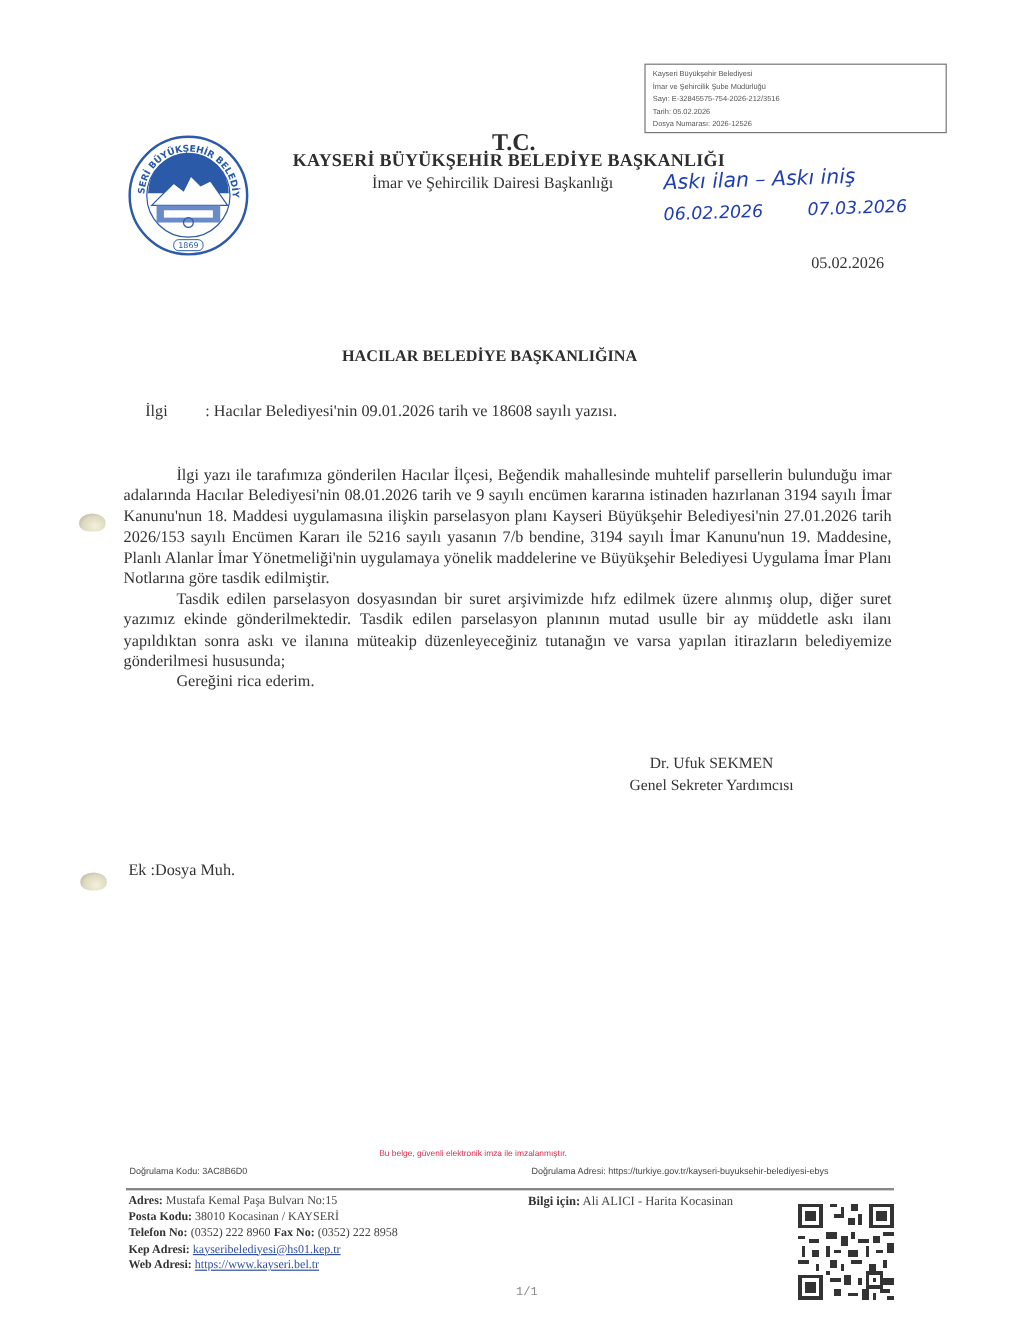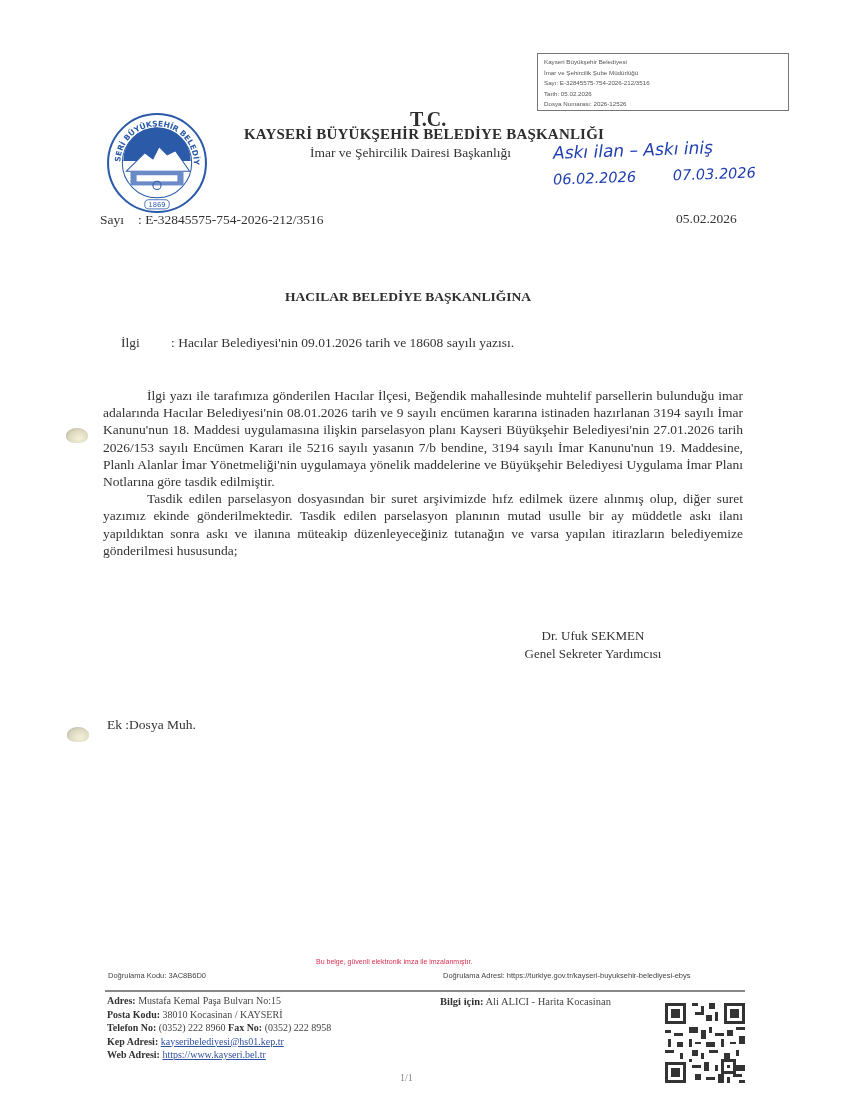--- a/index.html
+++ b/index.html
@@ -43,21 +43,21 @@
   .vaddr { left: 443px; top: 971px; font-family: "Liberation Sans", sans-serif; font-size: 7.5px; color: #444; }
   .hr { left: 105px; top: 990px; width: 640px; height: 1.5px; background: #888; }
 
   .contact { left: 107px; top: 994px; font-size: 10px; line-height: 13.5px; color: #444; }
   .contact b { color: #333; }
   .contact .link { color: #3050a0; text-decoration: underline; }
   .info { left: 440px; top: 996px; font-size: 10.5px; color: #444; }
   .info b { color: #333; }
 
   .qr { left: 662px; top: 1000px; width: 86px; height: 86px; }
-  .page { left: 400px; top: 1072px; font-size: 10px; color: #888; }
+  .page { left: 430px; top: 1072px; font-size: 10px; color: #888; font-family: Liberation Mono, monospace; }
 </style>
 </head>
 <body>
 
 <div class="abs stamp">
   <div>Kayseri Büyükşehir Belediyesi</div>
   <div>İmar ve Şehircilik Şube Müdürlüğü</div>
   <div>Sayı: E-32845575-754-2026-212/3516</div>
   <div>Tarih: 05.02.2026</div>
   <div>Dosya Numarası: 2026-12526</div>
@@ -82,33 +82,33 @@
 </svg>
 
 <div class="abs tc">T.C.</div>
 <div class="abs org">KAYSERİ BÜYÜKŞEHİR BELEDİYE BAŞKANLIĞI</div>
 <div class="abs dept">İmar ve Şehircilik Dairesi Başkanlığı</div>
 
 <div class="abs hand hand1">Askı ilan  –  Askı iniş</div>
 <div class="abs hand hand2" style="white-space: pre;">06.02.2026        07.03.2026</div>
 
 <div class="abs meta">
-  <div><span class="lbl">Sayı</span><span>: E-32845575-754-2026-212/3516</span></div>
 </div>
 <div class="abs date">05.02.2026</div>
 
 <div class="abs addressee">HACILAR BELEDİYE BAŞKANLIĞINA</div>
 
 <div class="abs ilgi">
   <span class="lbl">İlgi</span><span>: Hacılar Belediyesi'nin 09.01.2026 tarih ve 18608 sayılı yazısı.</span>
 </div>
 
 <div class="abs body">
   <p>İlgi yazı ile tarafımıza gönderilen Hacılar İlçesi, Beğendik mahallesinde muhtelif parsellerin bulunduğu imar adalarında Hacılar Belediyesi'nin 08.01.2026 tarih ve 9 sayılı encümen kararına istinaden hazırlanan 3194 sayılı İmar Kanunu'nun 18. Maddesi uygulamasına ilişkin parselasyon planı Kayseri Büyükşehir Belediyesi'nin 27.01.2026 tarih 2026/153 sayılı Encümen Kararı ile 5216 sayılı yasanın 7/b bendine, 3194 sayılı İmar Kanunu'nun 19. Maddesine, Planlı Alanlar İmar Yönetmeliği'nin uygulamaya yönelik maddelerine ve Büyükşehir Belediyesi Uygulama İmar Planı Notlarına göre tasdik edilmiştir.</p>
   <p>Tasdik edilen parselasyon dosyasından bir suret arşivimizde hıfz edilmek üzere alınmış olup, diğer suret yazımız ekinde gönderilmektedir. Tasdik edilen parselasyon planının mutad usulle bir ay müddetle askı ilanı yapıldıktan sonra askı ve ilanına müteakip düzenleyeceğiniz tutanağın ve varsa yapılan itirazların belediyemize gönderilmesi hususunda;</p>
+  <p>Gereğini rica ederim.</p>
 </div>
 
 <div class="abs punch p1"></div>
 <div class="abs punch p2"></div>
 
 <div class="abs sig">
   <div>Dr. Ufuk SEKMEN</div>
   <div>Genel Sekreter Yardımcısı</div>
 </div>
 

